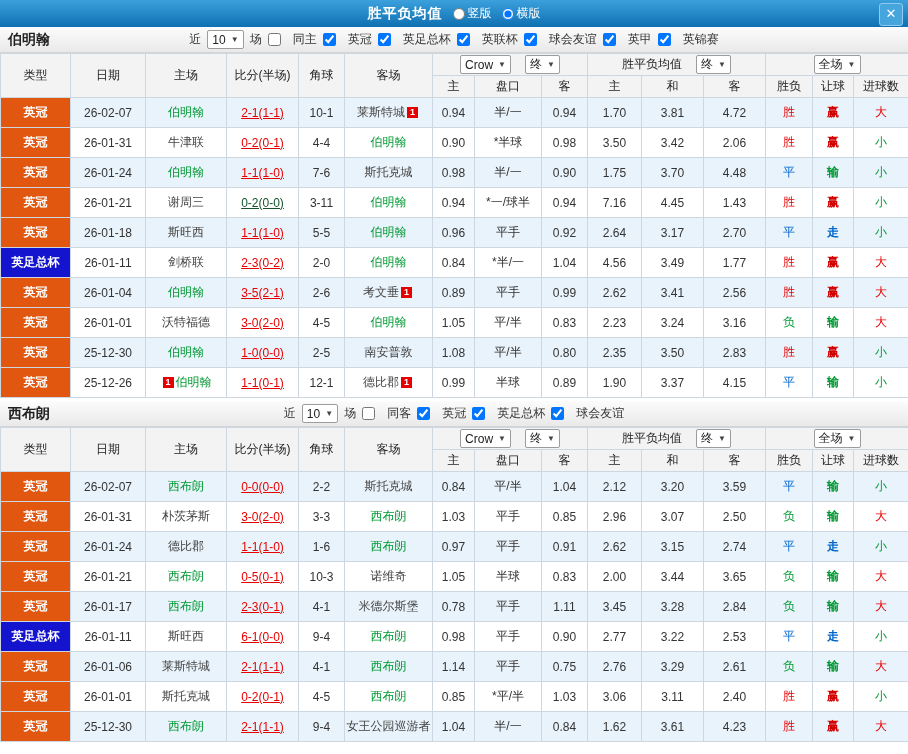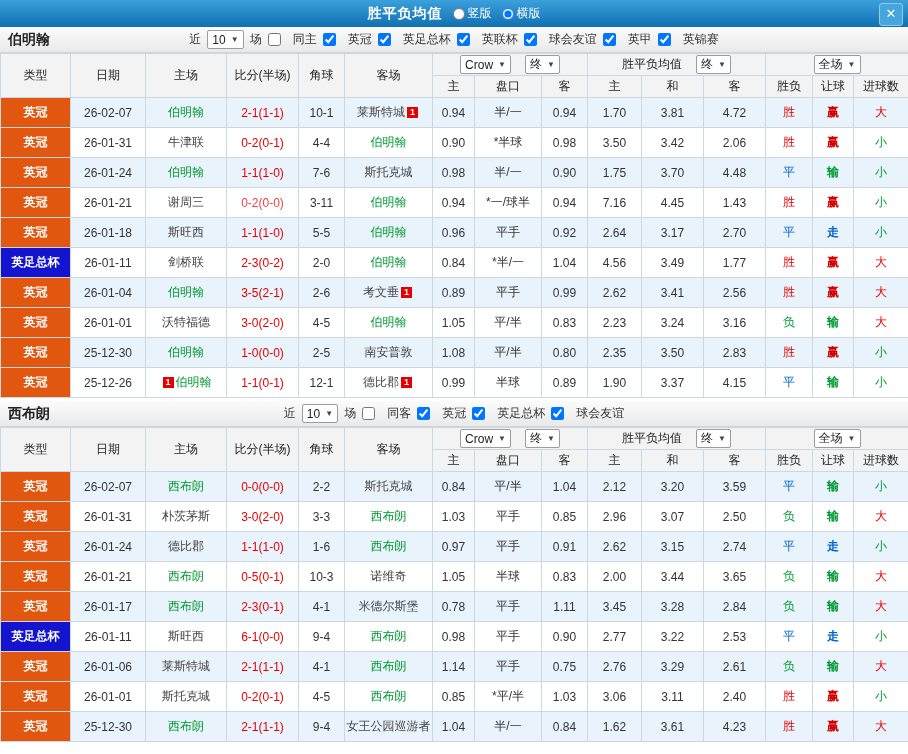--- a/index.html
+++ b/index.html
@@ -33,21 +33,21 @@
   
   table{border-collapse:collapse;table-layout:fixed;width:908px;}
   th,td{border:1px solid #ccd7e2;text-align:center;overflow:hidden;white-space:nowrap;padding:0;}
   thead th{background:#f3f3f3;font-weight:normal;height:21px;font-size:12px;color:#222;}
   thead .grp{display:flex;align-items:center;justify-content:center;gap:14px;}
   tbody td{height:29px;font-size:12px;background:#fff;}
   tbody tr:nth-child(odd) td{background:#e9f3fb;}
   td.c-type{color:#fff;font-weight:bold;}
   td.c-type.league{background:#e2570f;}
   td.c-type.cup{background:#1414cf;}
-  td.c-score{font-weight:normal;}
+  td.c-score{font-weight:normal;text-decoration:underline;}
   td.c-let{font-weight:bold;}
   .badge{display:inline-block;min-width:11px;height:11px;line-height:11px;background:#e60000;
          color:#fff;font-size:9px;font-weight:bold;margin:0 2px;vertical-align:1px;text-align:center;}
 
   
   .summary{height:22px;line-height:22px;text-align:center;border-bottom:1px solid #ccd7e2;
            background:#fff;font-size:12px;}
   .summary span{margin:0 3px;}
   .summary:empty{display:none;}
   .team-section + .team-section{margin-top:3px;}
@@ -225,21 +225,21 @@
           <td class="c-odds">3.70</td>
           <td class="c-odds">4.48</td>
           <td class="c-res" style="color: rgb(0, 102, 204);">平</td>
           <td class="c-let" style="color: rgb(0, 153, 51);">输</td>
           <td class="c-goal" style="color: rgb(0, 153, 51);">小</td>
         </tr>
         <tr>
           <td class="c-type league">英冠</td>
           <td class="c-date">26-01-21</td>
           <td class="c-team"><span style="color: rgb(68, 68, 68);">谢周三</span></td>
-          <td class="c-score" style="color: #ef4444; margin-left: 12px;">0-2(0-0)</td>
+          <td class="c-score" style="color: #14532d; margin-left: 12px;">0-2(0-0)</td>
           <td class="c-corner">3-11</td>
           <td class="c-team"><span style="color: rgb(0, 153, 51);">伯明翰</span></td>
           <td class="c-odds">0.94</td>
           <td class="c-odds">*一/球半</td>
           <td class="c-odds">0.94</td>
           <td class="c-odds">7.16</td>
           <td class="c-odds">4.45</td>
           <td class="c-odds">1.43</td>
           <td class="c-res" style="color: rgb(230, 0, 0);">胜</td>
           <td class="c-let" style="color: rgb(212, 0, 0);">赢</td>

